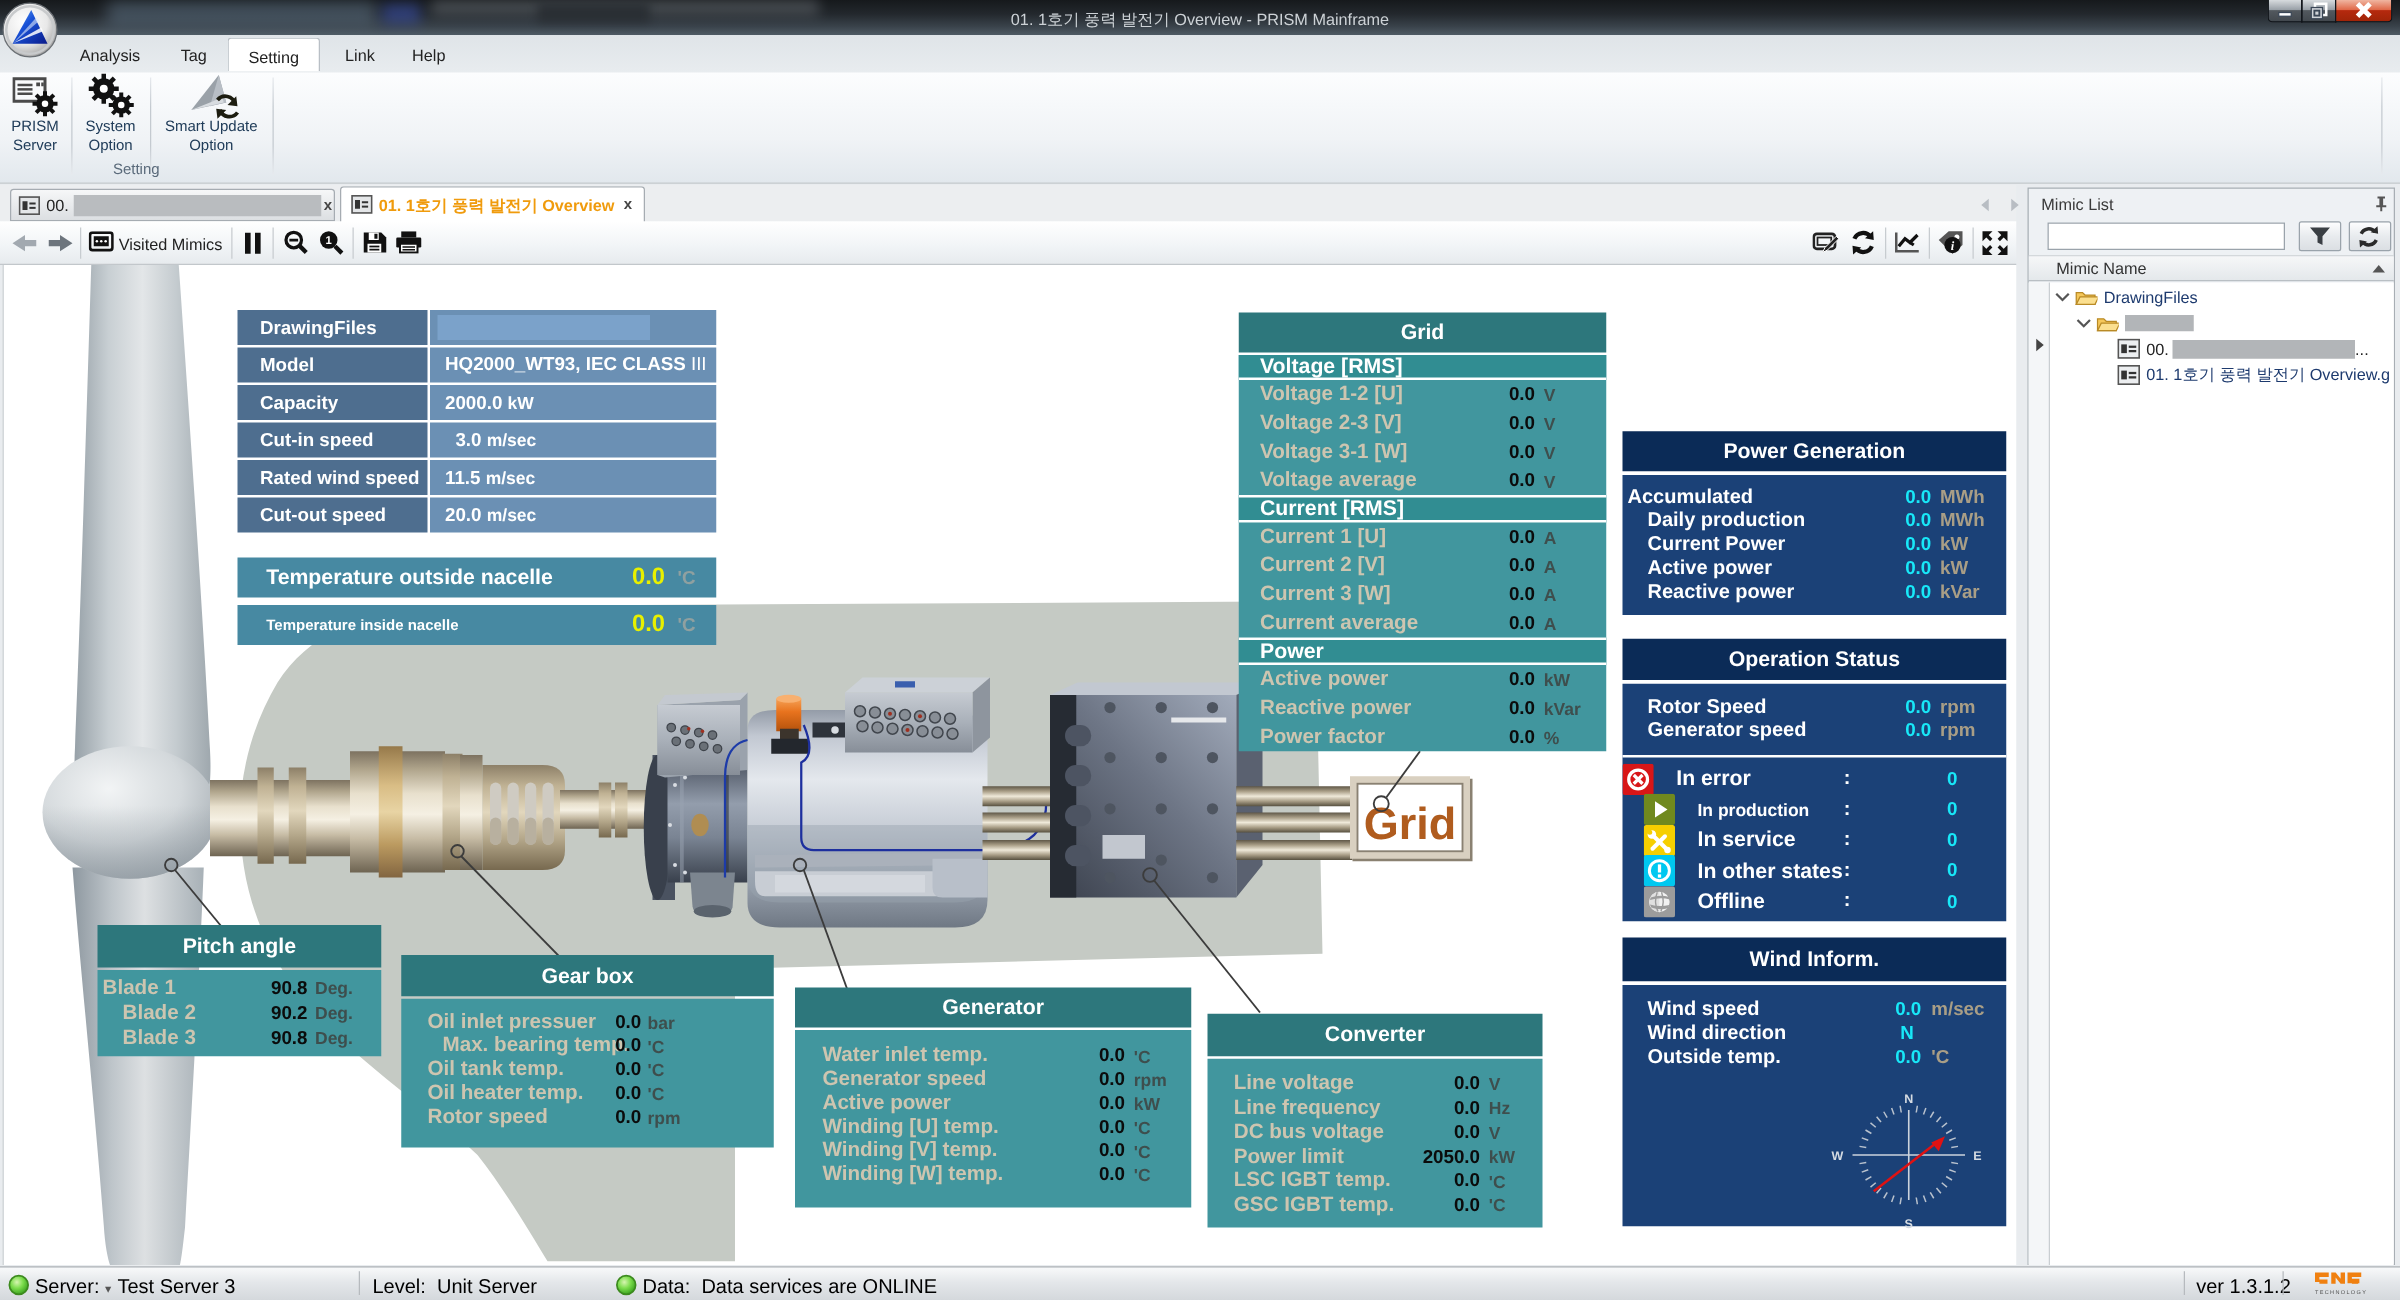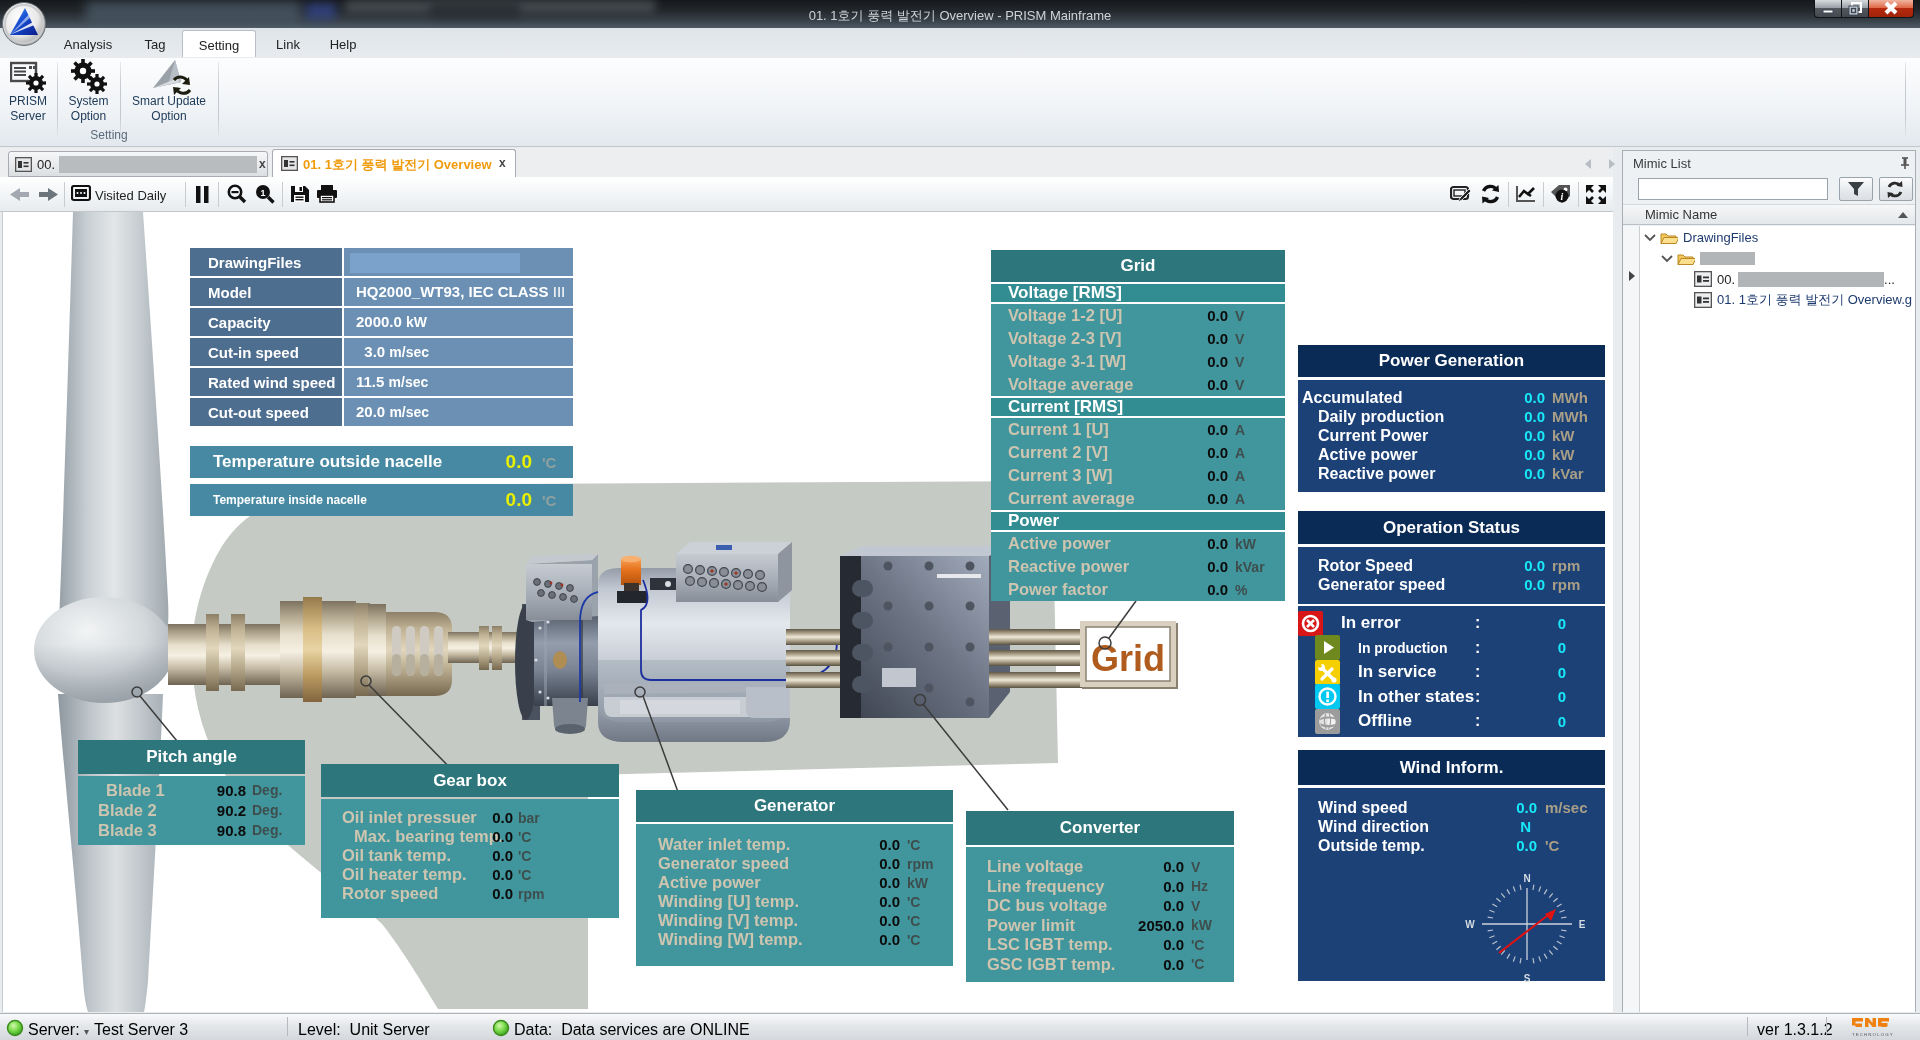--- a/index.html
+++ b/index.html
@@ -227,21 +227,21 @@
   <path d="M40 4 L40 8 L31 8 L31 13 L40 13 L40 17 L50 10.5 Z" fill="#6d757d"></path>
 </svg>
 <div class="tsep abs" style="left:64px"></div>
 <svg class="abs" style="left:71px;top:185px" width="20" height="18">
     <rect x="1" y="1" width="18" height="14" rx="2" fill="none" stroke="#111" stroke-width="2.2"></rect>
     <rect x="4" y="4" width="12" height="8" fill="#111"></rect>
     <circle cx="6.5" cy="8" r="1" fill="#fff"></circle>
     <circle cx="10" cy="8" r="1" fill="#fff"></circle>
     <circle cx="13.5" cy="8" r="1" fill="#fff"></circle>
   </svg>
-<span class="abs" style="left:95px;top:188px;font-size:13px;color:#222">Visited Daily</span>
+<span class="abs" style="left:95px;top:188px;font-size:13px;color:#222">Visited Mimics</span>
 <div class="tsep abs" style="left:185px"></div>
 <svg class="abs" style="left:194px;top:186px" width="18" height="18">
     <rect x="2" y="0" width="4.5" height="17" fill="#111"></rect>
     <rect x="10" y="0" width="4.5" height="17" fill="#111"></rect>
   </svg>
 <div class="tsep abs" style="left:218px"></div>
 <svg class="abs" style="left:226px;top:184px" width="22" height="21">
     <circle cx="9" cy="8" r="6.2" fill="none" stroke="#111" stroke-width="2.6"></circle>
     <rect x="5.5" y="7" width="7" height="2.2" fill="#111"></rect>
     <line x1="13.5" y1="12.5" x2="19" y2="18" stroke="#111" stroke-width="3.4"></line>
@@ -829,21 +829,21 @@
         <text x="13" y="72">W</text>
         <text x="125" y="72">E</text>
     </g>
     <line x1="42" y1="97" x2="95" y2="56" stroke="#e01212" stroke-width="2"></line>
     <path d="M 99,53 L 88,58 L 94,65 Z" fill="#e01212"></path>
   </svg>
 </div>
 
 <div class="ph" style="left:78px;top:740px;width:227px;height:34px;line-height:34px">Pitch angle</div>
 <div class="pb" style="left:78px;top:776px;width:227px;height:69px;padding-top:4px">
-  <div class="r" style="height:20px;padding-left:28px">
+  <div class="r" style="height:20px;padding-left:4px">
       <span class="rl">Blade 1</span>
       <span class="rv" style="left:108px;width:60px">90.8</span>
       <span class="ru" style="left:174px">Deg.</span>
     </div>
   <div class="r" style="height:20px;padding-left:20px">
       <span class="rl">Blade 2</span>
       <span class="rv" style="left:108px;width:60px">90.2</span>
       <span class="ru" style="left:174px">Deg.</span>
     </div>
   <div class="r" style="height:20px;padding-left:20px">

